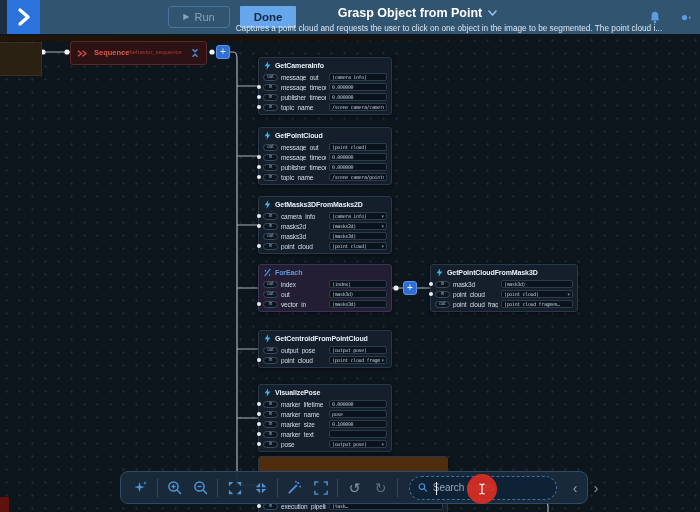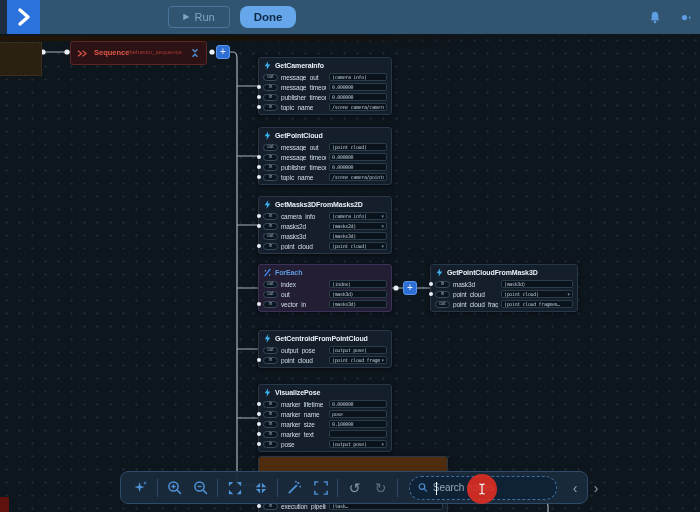--- a/index.html
+++ b/index.html
@@ -6,21 +6,21 @@
     font-family:"Liberation Sans",sans-serif;position:relative;}
   
   #topbar{position:absolute;left:0;top:0;width:700px;height:34px;background:#315570;z-index:30;}
   #topbar-edge{position:absolute;left:0;top:0;width:7px;height:34px;background:#1c2e40;}
   #logo{position:absolute;left:7px;top:0;width:33px;height:34px;background:#2b72dd;
     display:flex;align-items:center;justify-content:center;}
   #run-btn{position:absolute;left:168px;top:6px;width:62px;height:22px;border:1px solid #4e7ba3;
     border-radius:4px;color:#8fb3d6;font-size:11px;display:flex;align-items:center;justify-content:center;
     gap:5px;opacity:.85;box-sizing:border-box;}
   #run-play{font-size:8px;line-height:1;}
-  #done-btn{position:absolute;left:240px;top:6px;width:56px;height:22px;background:#66a6ea;border-radius:8px;
+  #done-btn{position:absolute;left:240px;top:6px;width:56px;height:22px;background:#66a6ea;border-radius:1px;
     color:#0e2a47;font-weight:bold;font-size:11.5px;display:flex;align-items:center;justify-content:center;}
   #title-wrap{position:absolute;left:230px;right:95px;top:3px;text-align:center;color:#fff;z-index:31;}
   #title-line{font-size:12.5px;font-weight:bold;display:inline-flex;align-items:center;gap:6px;}
   #subtitle{font-size:8.5px;color:#dbe7f2;margin-top:2px;white-space:nowrap;transform:scaleX(.97);}
   .topbar-icon{position:absolute;top:9px;width:16px;height:16px;display:flex;align-items:center;justify-content:center;}
   #bell-btn{left:647px;} #gear-btn{left:676px;}
   
   #canvas{position:absolute;left:0;top:34px;width:700px;height:478px;background:#0d151d;
     background-image:radial-gradient(rgba(150,180,205,.12) 1px, transparent 1.3px);background-size:13px 13px;z-index:1;}
   #artifact-band{position:absolute;left:0;top:36px;width:700px;height:5px;z-index:2;
@@ -88,20 +88,29 @@
       <polyline points="5,3 13,10 5,17" fill="none" stroke="#ffffff" stroke-width="3.4" stroke-linecap="round" stroke-linejoin="round"></polyline>
     </svg>
   </div>
   <div id="run-btn">
     <span id="run-play">▶</span>
     <span>Run</span>
   </div>
   <div id="done-btn">
     <span>Done</span>
   </div>
+  <div id="title-wrap">
+    <div id="title-line">
+      <span>Grasp Object from Point</span>
+      <svg width="9" height="6" viewBox="0 0 9 6">
+        <polyline points="1,1 4.5,5 8,1" fill="none" stroke="#8fc1f0" stroke-width="1.6" stroke-linecap="round"></polyline>
+      </svg>
+    </div>
+    <div id="subtitle">Captures a point cloud and requests the user to click on one object in the image to be segmented. The point cloud i...</div>
+  </div>
   <div class="topbar-icon" id="bell-btn">
     <svg width="14" height="15" viewBox="0 0 16 16">
       <path d="M8 1.5 C5.6 1.5 4.2 3.4 4.2 6 V9 L3 11 H13 L11.8 9 V6 C11.8 3.4 10.4 1.5 8 1.5 Z" fill="#5d9ce0"></path>
       <circle cx="8" cy="13" r="1.5" fill="#5d9ce0"></circle>
     </svg>
   </div>
   <div class="topbar-icon" id="gear-btn">
     <svg width="15" height="15" viewBox="0 0 16 16">
       <path fill="#5d9ce0" d="M8 5.2a2.8 2.8 0 1 0 0 5.6 2.8 2.8 0 0 0 0-5.6zm6.3 4.1-1.5-.4a4.9 4.9 0 0 1 0-1.8l1.5-.4.-.5-1.9-1.5.4a5 5 0 0 0-1.3-1.3l.4-1.5-1.9-.5-.4 1.5a4.9 4.9 0 0 0-1.8 0L7 1.4l-1.9.5.4 1.5a5 5 0 0 0-1.3 1.3l-1.5-.4-.5 1.9 1.5.4a4.9 4.9 0 0 0 0 1.8l-1.5.4.5 1.9 1.5-.4a5 5 0 0 0 1.3 1.3l-.4 1.5 1.9.5.4-1.5a4.9 4.9 0 0 0 1.8 0l.4 1.5 1.9-.5-.4-1.5a5 5 0 0 0 1.3-1.3l1.5.4z"></path>
     </svg>

